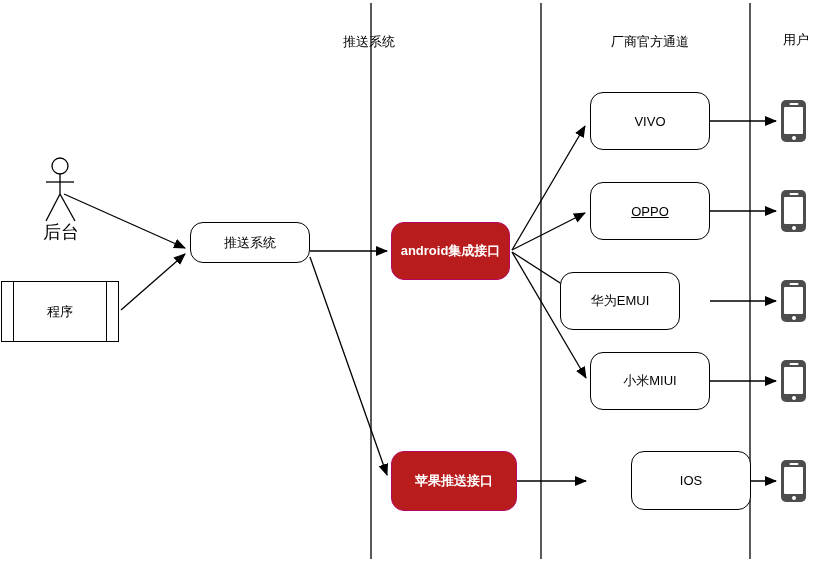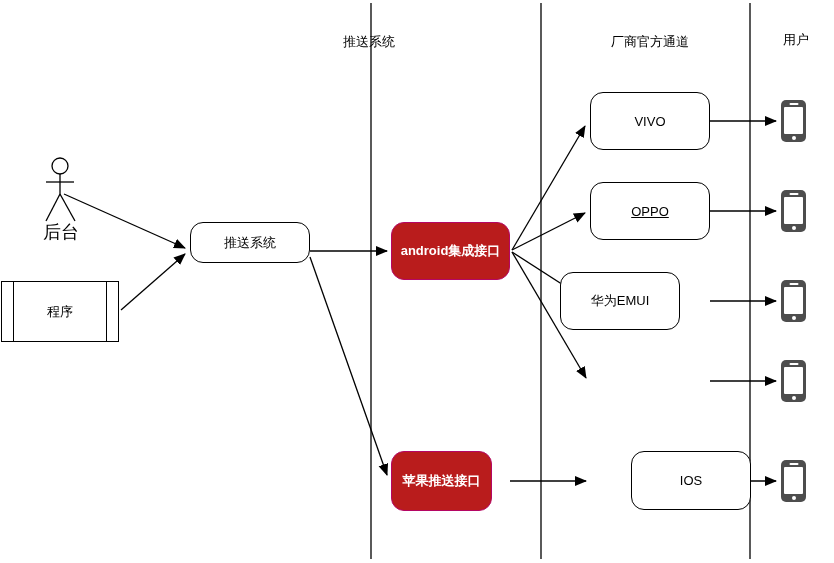--- a/index.html
+++ b/index.html
@@ -144,33 +144,36 @@
   </div>
 
   <div class="node" style="left:190px; top:222px; width:120px; height:41px;">
     <span>推送系统</span>
   </div>
 
   <div class="node accent" style="left:391px; top:222px; width:119px; height:58px;">
     <span>android集成接口</span>
   </div>
 
-  <div class="node accent" style="left:391px; top:451px; width:101px; height:60px;">
+  <div class="node accent" style="left:391px; top:451px; width:126px; height:60px;">
     <span>苹果推送接口</span>
   </div>
 
   <div class="node" style="left:590px; top:92px; width:120px; height:58px;">
     <span>VIVO</span>
   </div>
   <div class="node" style="left:590px; top:182px; width:120px; height:58px;text-decoration:underline;">
     <span>OPPO</span>
   </div>
   <div class="node" style="left:560px; top:272px; width:120px; height:58px;">
     <span>华为EMUI</span>
   </div>
+  <div class="node" style="left:590px; top:352px; width:120px; height:58px;">
+    <span>小米MIUI</span>
+  </div>
   <div class="node" style="left:590px; top:451px; width:120px; height:59px;margin-left:41px;">
     <span>IOS</span>
   </div>
 
   <div class="phone" style="left:781px; top:100px;">
     <span class="speaker"></span>
     <span class="screen"></span>
     <span class="home"></span>
   </div>
   <div class="phone" style="left:781px; top:190px;">

